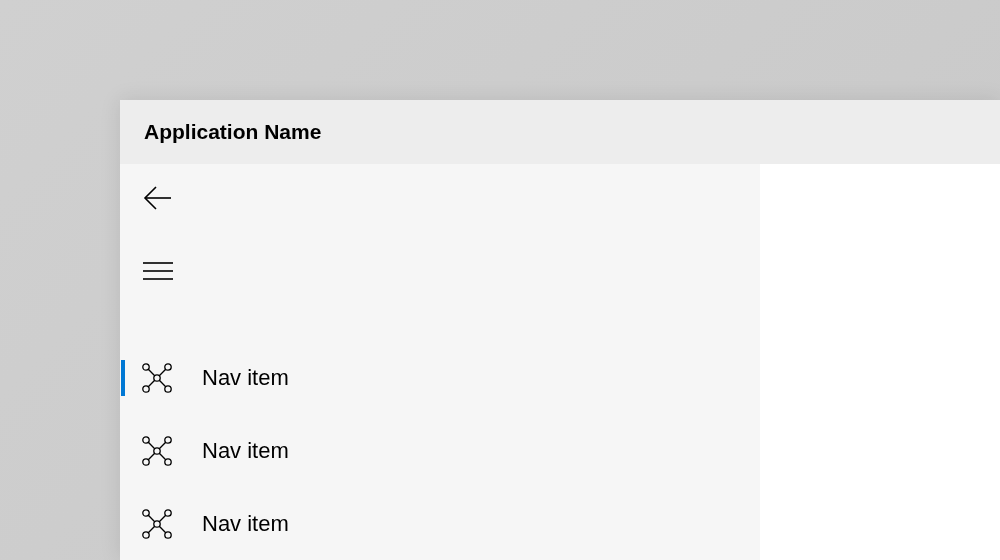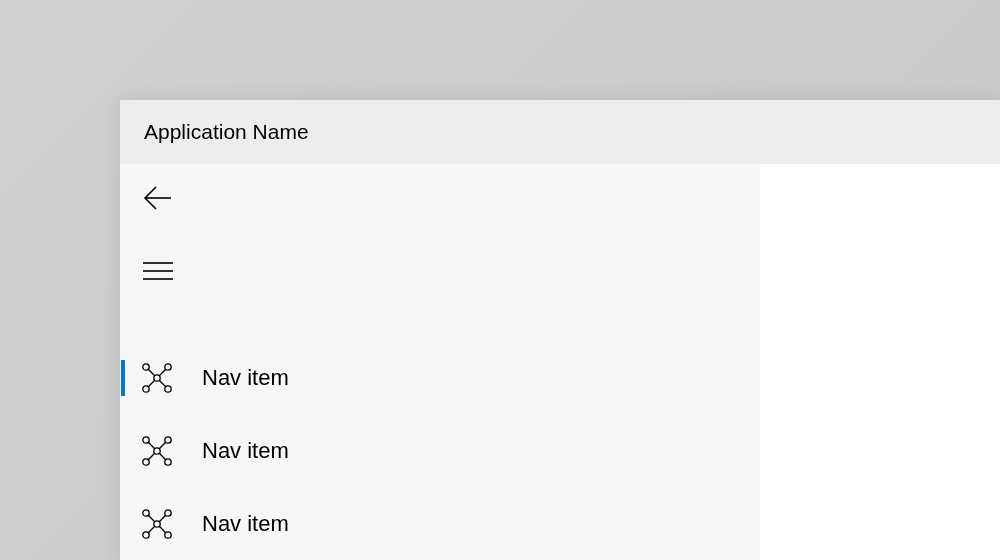--- a/index.html
+++ b/index.html
@@ -27,21 +27,21 @@
       flex-direction: column;
     }
     .title-bar {
       height: 64px;
       background: #ededed;
       display: flex;
       align-items: center;
       padding-left: 24px;
       font-size: 21px;
       color: #000000;
-      font-weight: 400;
+      font-weight: 700;
     }
     .window-body {
       flex: 1;
       display: flex;
       overflow: hidden;
     }
     .nav-pane {
       width: 640px;
       background: #f6f6f6;
       display: flex;

